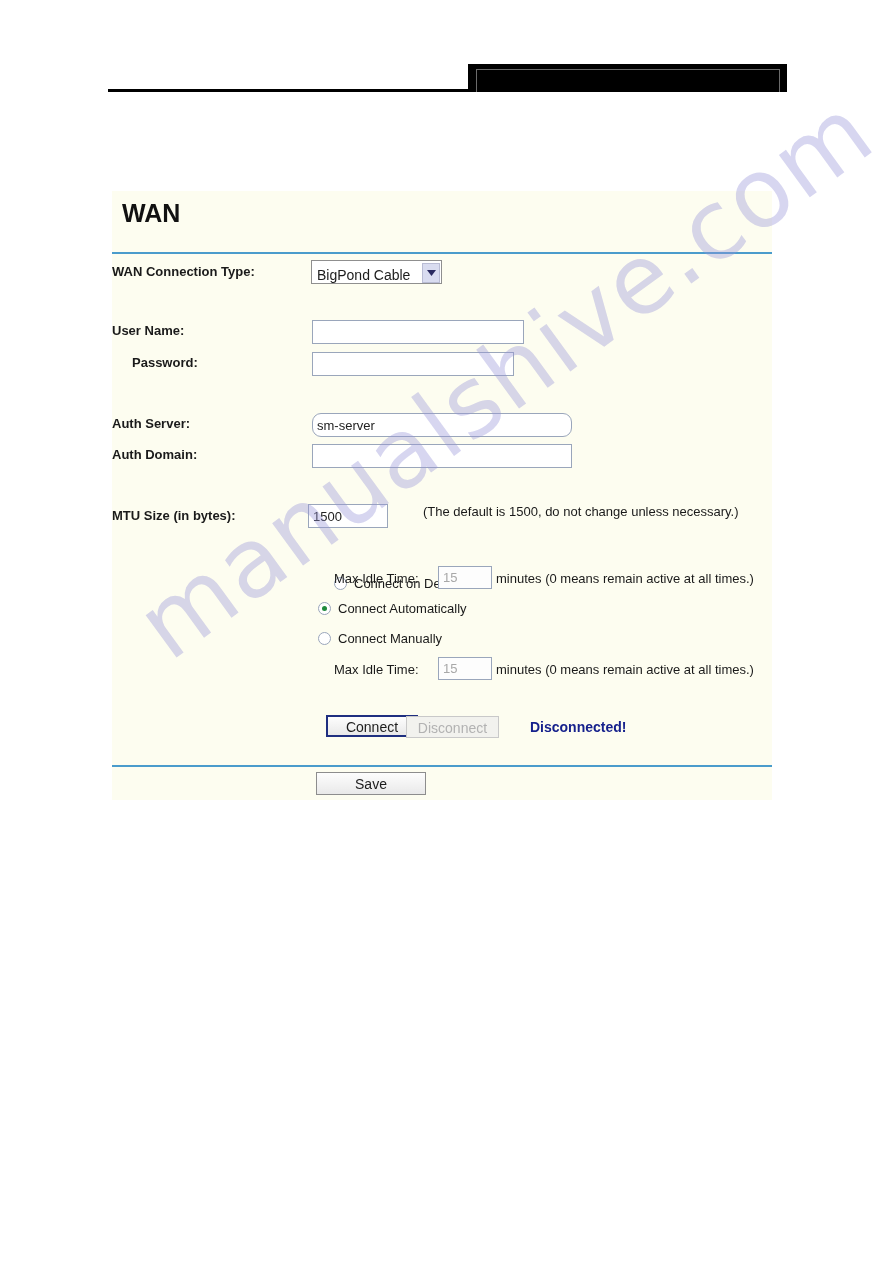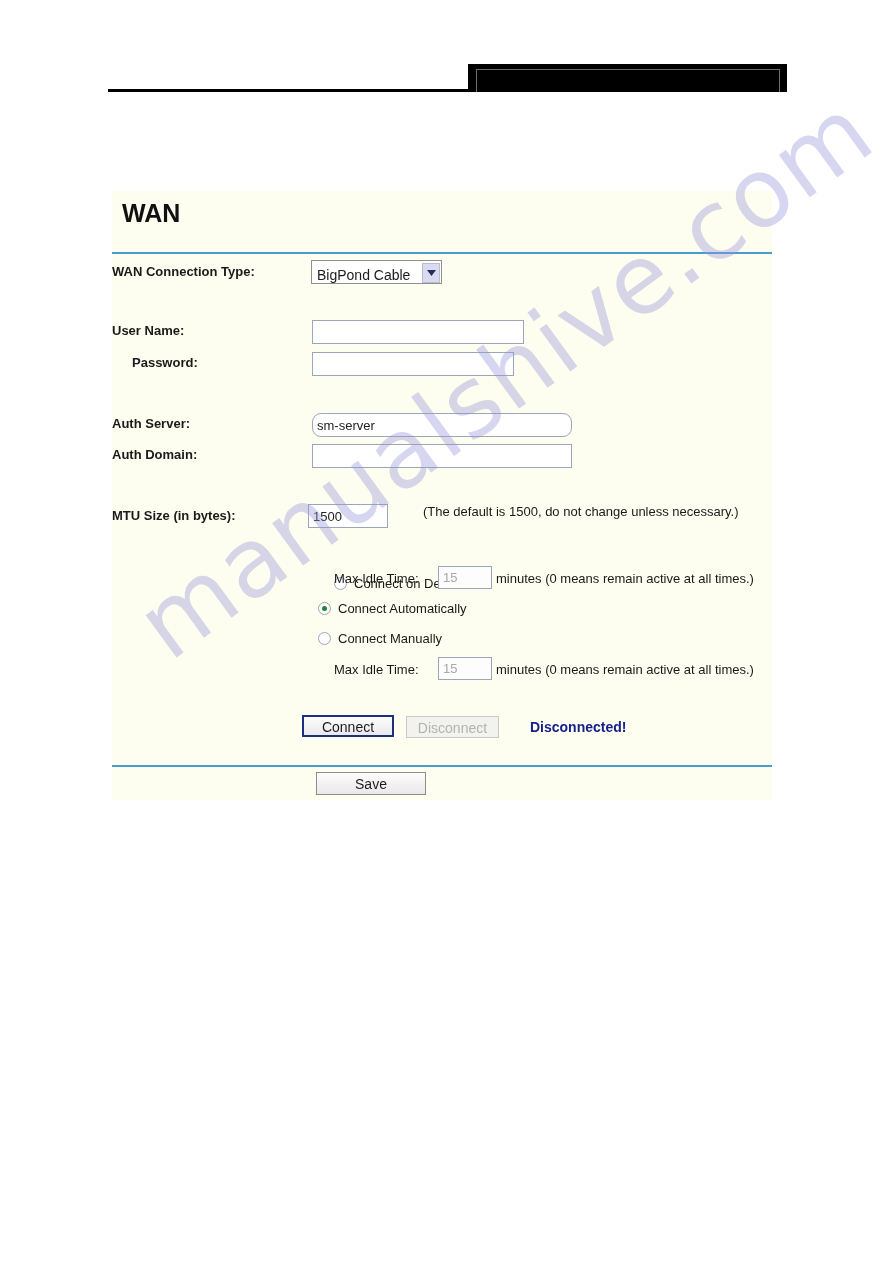--- a/index.html
+++ b/index.html
@@ -320,21 +320,21 @@
     <span class="radio"></span>
     <span class="radio-label">Connect Manually</span>
   </div>
 
   <div class="row" style="top:466px;">
     <div class="sub-label" style="left:222px; top:5px;">Max Idle Time:</div>
     <input class="field disabled" style="left: 326px; top: 0px; width: 54px; height: 23px;" type="text" value="15">
     <div class="note" style="left:384px; top:5px;">minutes (0 means remain active at all times.)</div>
   </div>
 
-  <button class="btn focused" style="left:190px; top:524px; width:92px;">Connect</button>
+  <button class="btn focused" style="left:214px; top:524px; width:92px;">Connect</button>
   <button class="btn disabled" style="left:294px; top:525px; width:93px;">Disconnect</button>
   <div id="status-text" style="left:418px; top:528px;">Disconnected!</div>
 
   <div class="hr-blue" id="hr-bottom"></div>
 
   <button class="btn" style="left:204px; top:581px; width:110px; height:23px;">Save</button>
 </div>
 
 <div id="watermark">
   <span>manualshive.com</span>

